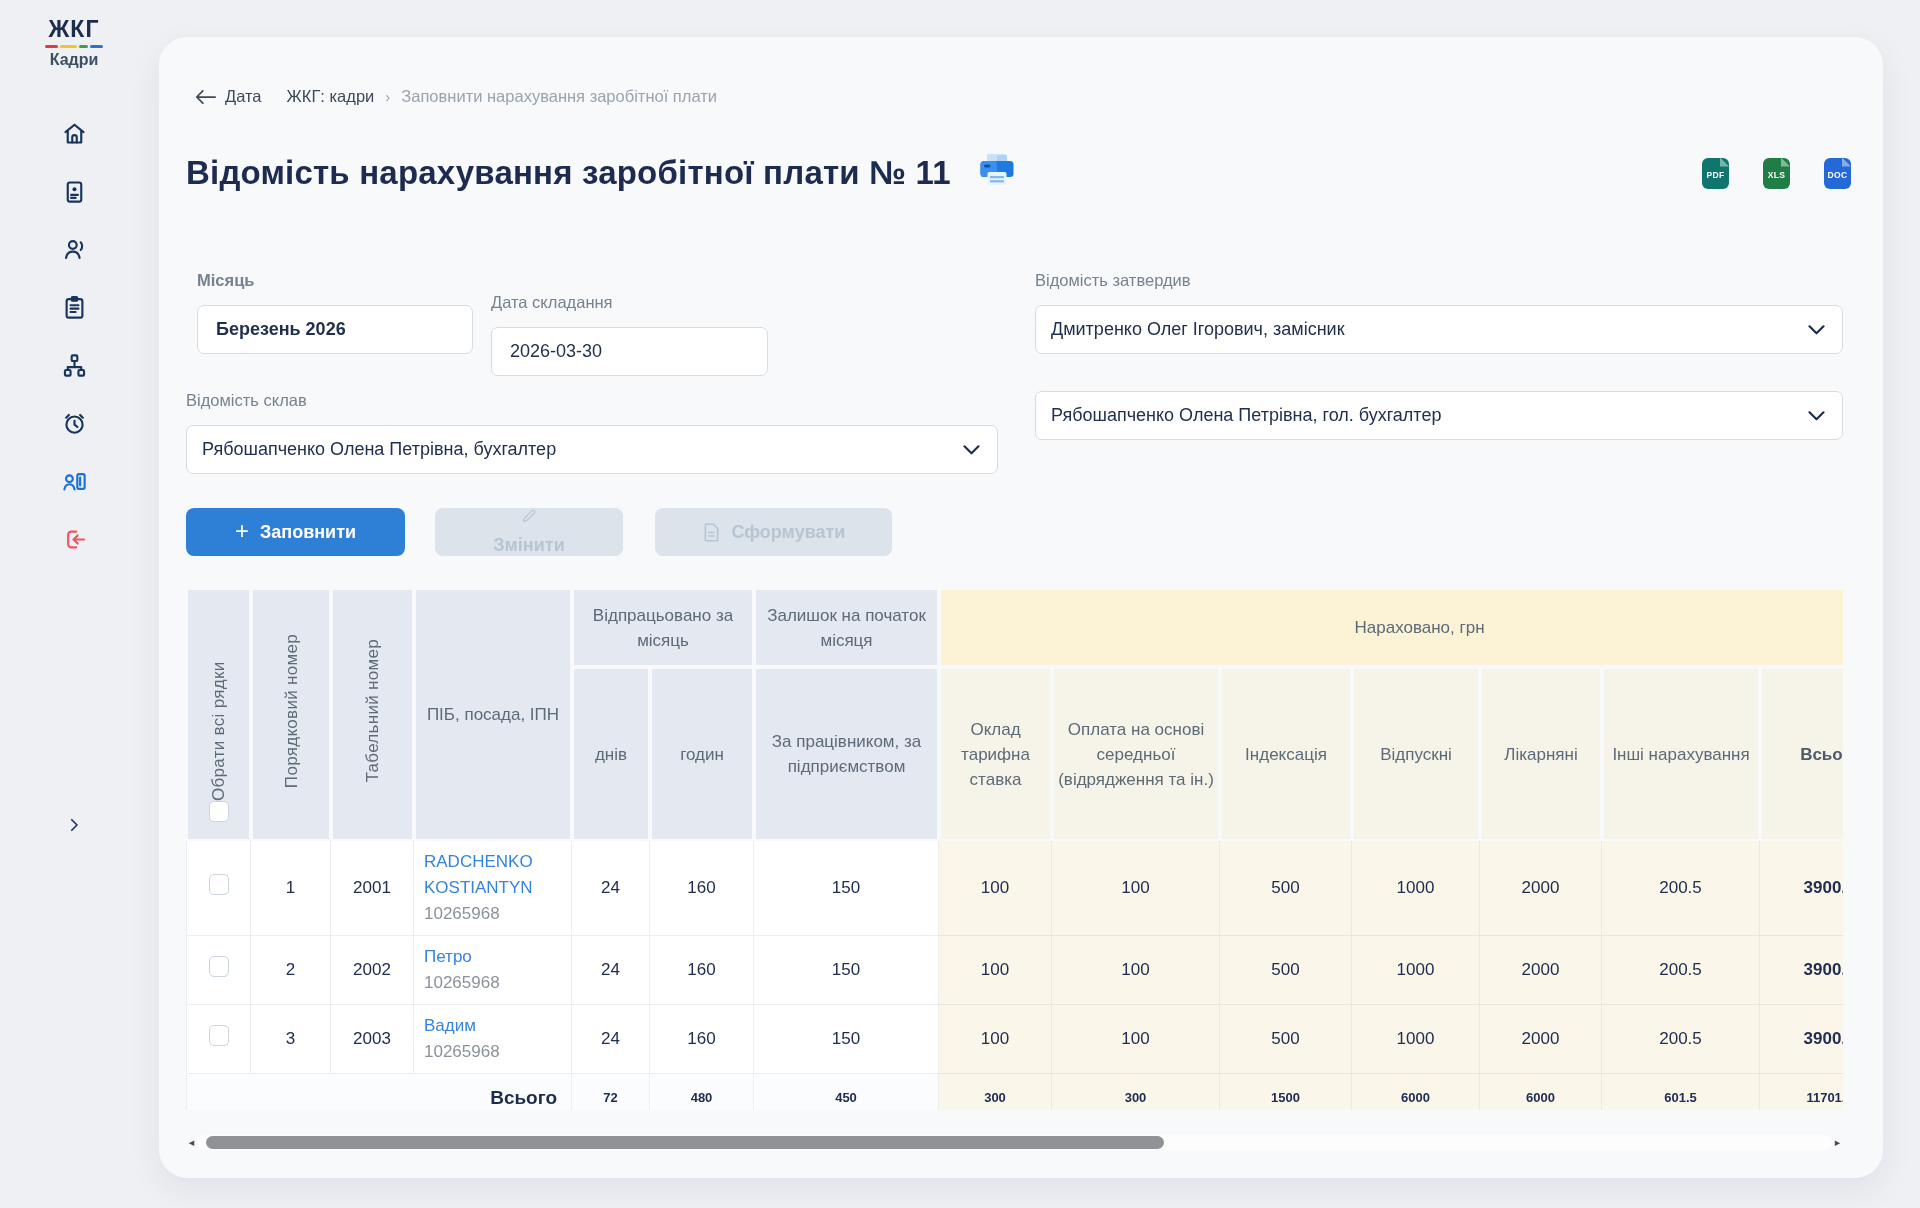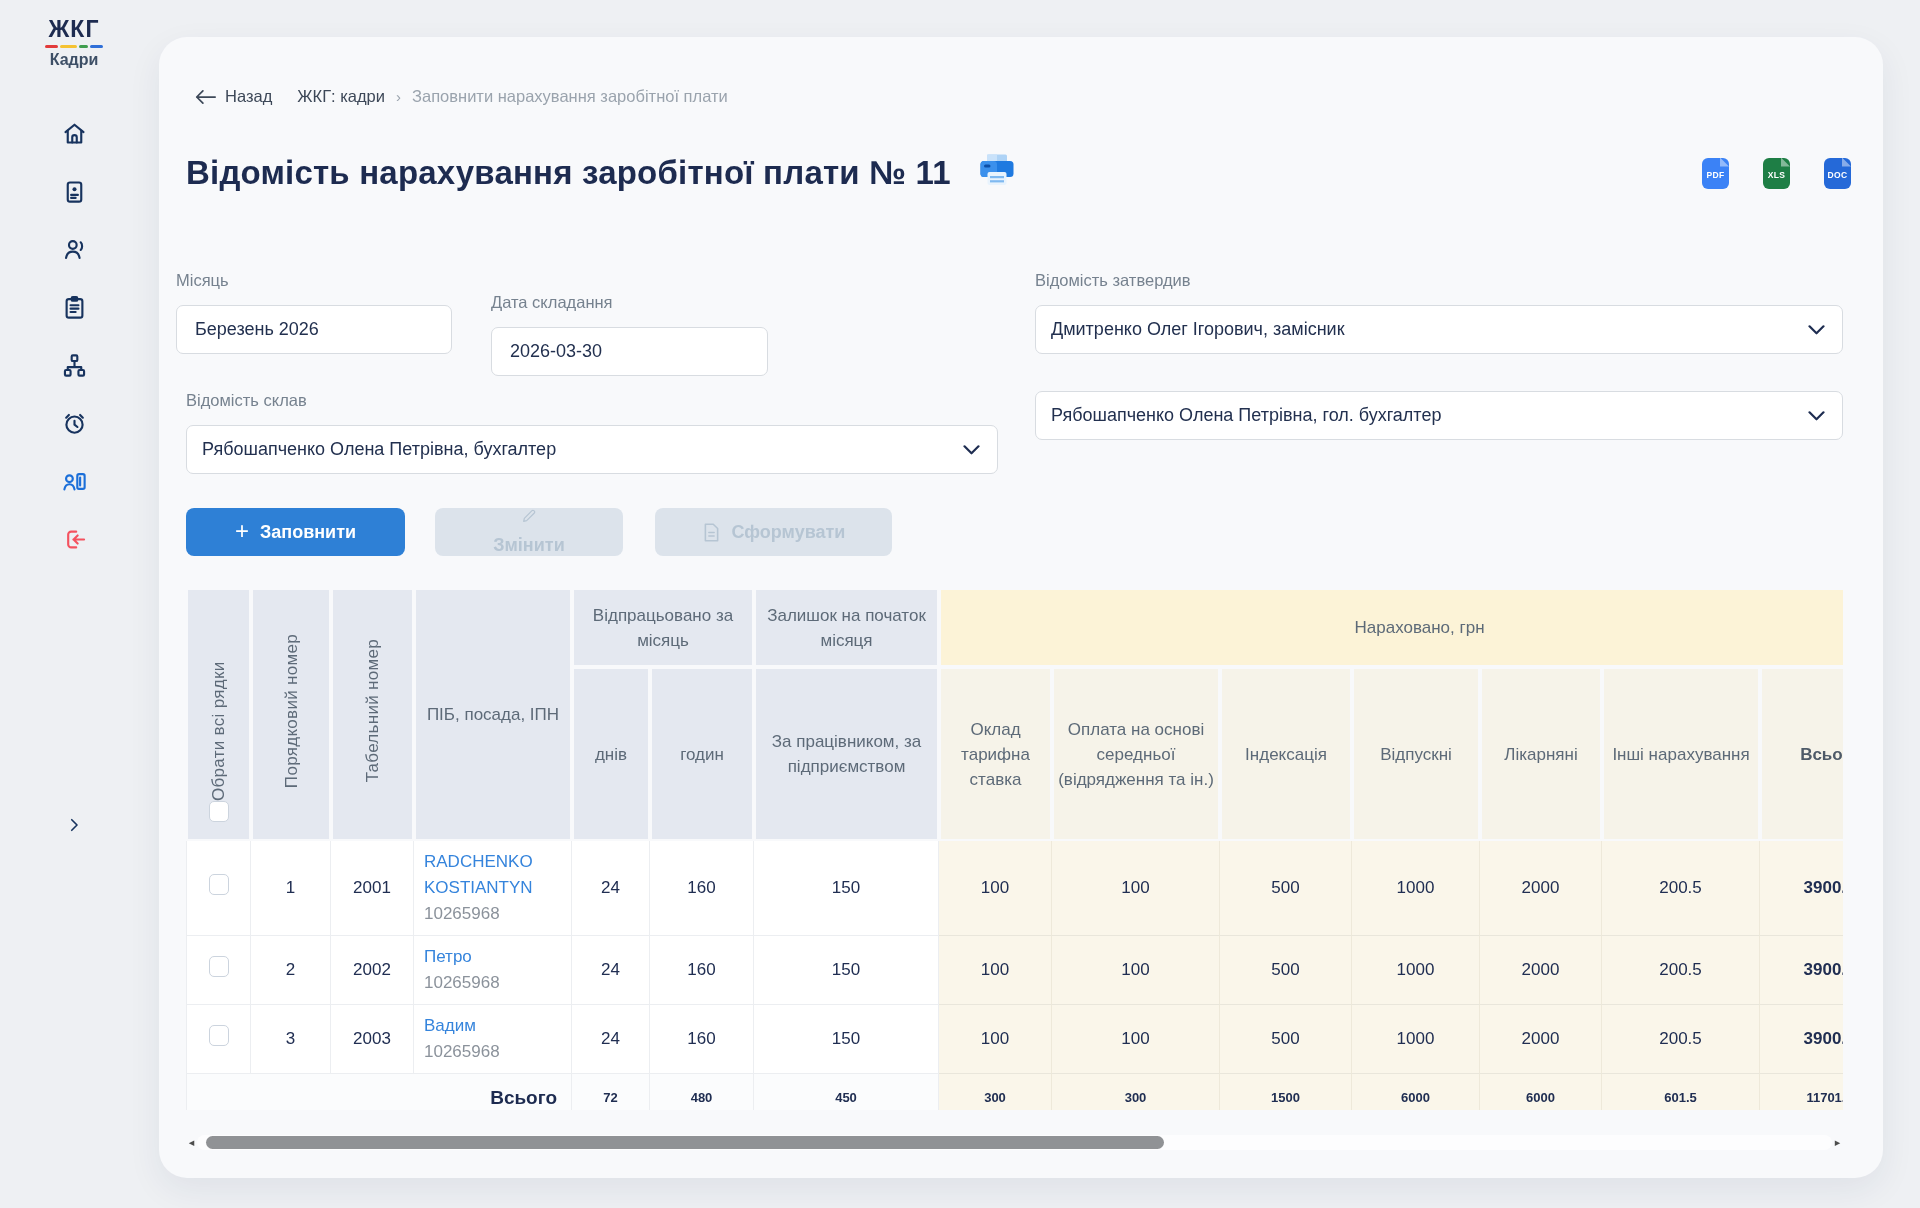--- a/index.html
+++ b/index.html
@@ -53,21 +53,21 @@
   
   .field { position:absolute; }
   .field label { display:block; font-size:16.5px; color:#76828f; margin-bottom:15px; }
   .control {
     height:49px; background:#fff; border:1px solid #d8dce1; border-radius:7px;
     font-size:18px; color:#22304f; display:flex; align-items:center; padding:0 18px; cursor:text;
   }
   .control.select { cursor:pointer; padding-right:44px; position:relative;padding-left:15px; }
   .control.select .chev { position:absolute; right:17px; top:50%; transform:translateY(-50%); }
   .control.select .chev svg { stroke:#1f2e52; fill:none; stroke-width:2.2; stroke-linecap:round; stroke-linejoin:round; }
-  .f-month    { left:17px;  top:234px; width:276px; }
+  .f-month    { left:38px;  top:234px; width:276px;font-weight:bold; }
   .f-date     { left:332px; top:234px; width:277px;margin-top:22px; }
   .f-approved { left:876px; top:234px; width:808px; }
   .f-composed { left:27px;  top:354px; width:812px; }
   .f-checked  { left:876px; top:354px; width:808px; }
   
   .actions { position:absolute; left:27px; top:471px; display:flex; gap:30px; }
   .btn { height:48px; border:none; border-radius:8px; font-family:inherit; font-size:18px; font-weight:700;
          display:flex; align-items:center; justify-content:center; gap:11px; cursor:pointer; }
   .btn-primary { width:219px; background:#2e80d6; color:#fff; }
   .btn-primary .plus { font-size:24px; font-weight:400; line-height:1; margin-top:-2px; }
@@ -194,21 +194,21 @@
   </button>
 </aside>
 
 <main class="card">
 
   <div class="breadcrumb">
     <span class="back">
       <svg width="21" height="16" viewBox="0 0 24 16">
           <path d="M9 1 2 8l7 7M2 8h21"></path>
         </svg>
-      <span>Назад</span>
+      <span>Дата</span>
     </span>
     <span class="root">ЖКГ: кадри</span>
     <span class="sep">›</span>
     <span class="current">Заповнити нарахування заробітної плати</span>
   </div>
 
   <div class="title-row">
     <h1>Відомість нарахування заробітної плати № 11</h1>
     <span class="printer">
       <svg width="40" height="36" viewBox="0 0 40 36">
@@ -216,21 +216,21 @@
         <rect x="10" y="1.5" width="10" height="9" fill="#c9e2fa"></rect>
         <rect x="3.5" y="8" width="33" height="16" rx="3.5" fill="#1f7ae0"></rect>
         <rect x="3.5" y="8" width="16.5" height="16" rx="3.5" fill="#3b90ec"></rect>
         <rect x="7" y="11.5" width="6.5" height="3" rx="1.5" fill="#0d4fa8"></rect>
         <rect x="10.5" y="19" width="19" height="13" rx="2" fill="#e8f3fd"></rect>
         <rect x="13" y="23" width="14" height="2.2" fill="#7fb9f0"></rect>
         <rect x="13" y="27.2" width="14" height="2.2" fill="#7fb9f0"></rect>
       </svg>
     </span>
     <div class="file-icons">
-      <div class="file-icon" style="background:#3b82f6">
+      <div class="file-icon" style="background:#0f766e">
         <span class="fold"></span>
           <span class="flabel">PDF</span>
       </div>
       <div class="file-icon" style="background:#1e7e45">
         <span class="fold"></span>
           <span class="flabel">XLS</span>
       </div>
       <div class="file-icon" style="background:#2569d8">
         <span class="fold"></span>
           <span class="flabel">DOC</span>

